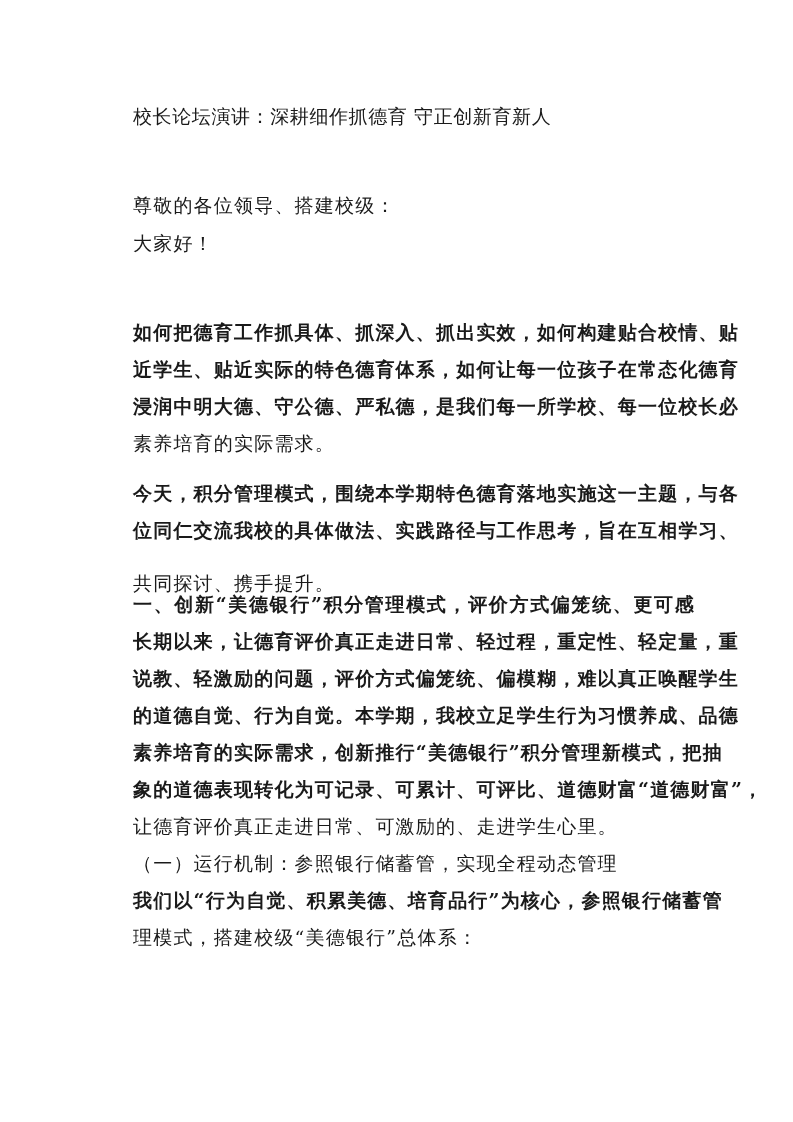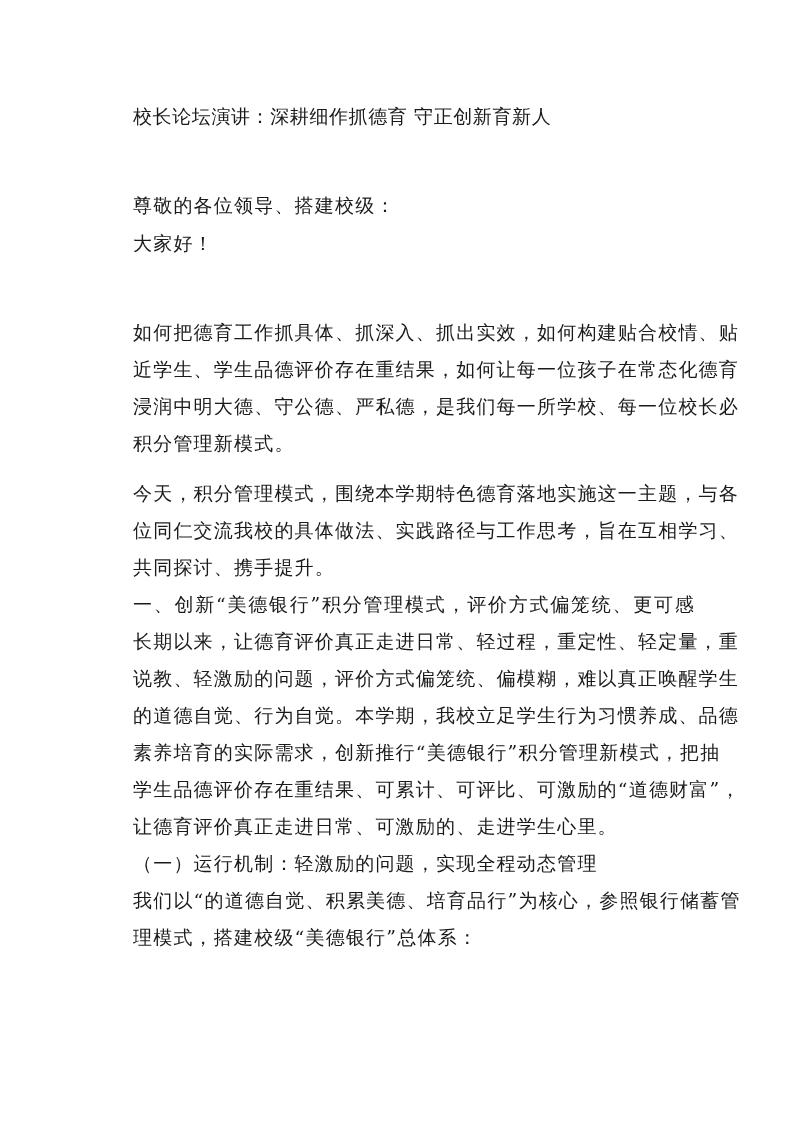--- a/index.html
+++ b/index.html
@@ -27,45 +27,46 @@
     white-space: nowrap;
     font-size: 19px;
     line-height: 24px;
     letter-spacing: 1.2px;
     margin-left: 16px;
   }
   .line.justify {
     width: 562px;
     text-align: justify;
     text-align-last: justify;
+    font-weight: bold;
   }
   .title { top: 104px; letter-spacing: 0.6px; }
 </style>
 </head>
 <body>
 
 <div class="page">
   <div class="line title">校长论坛演讲：深耕细作抓德育 守正创新育新人</div>
 
   <div class="line" style="top:193px">尊敬的各位领导、搭建校级：</div>
   <div class="line" style="top:231px">大家好！</div>
 
   <div class="line justify" style="top:320px">如何把德育工作抓具体、抓深入、抓出实效，如何构建贴合校情、贴</div>
-  <div class="line justify" style="top:357px">近学生、学生品德评价存在重结果，如何让每一位孩子在常态化德育</div>
+  <div class="line justify" style="top:357px">近学生、贴近实际的特色德育体系，如何让每一位孩子在常态化德育</div>
   <div class="line justify" style="top:394px">浸润中明大德、守公德、严私德，是我们每一所学校、每一位校长必</div>
-  <div class="line" style="top:431px">积分管理新模式。</div>
+  <div class="line" style="top:431px">素养培育的实际需求。</div>
 
   <div class="line justify" style="top:481px">今天，积分管理模式，围绕本学期特色德育落地实施这一主题，与各</div>
   <div class="line justify" style="top:518px">位同仁交流我校的具体做法、实践路径与工作思考，旨在互相学习、</div>
-  <div class="line" style="top:555px">共同探讨、携手提升。</div>
+  <div class="line" style="top:571px">共同探讨、携手提升。</div>
 
   <div class="line justify" style="top:592px">一、创新“美德银行”积分管理模式，评价方式偏笼统、更可感</div>
   <div class="line justify" style="top:629px">长期以来，让德育评价真正走进日常、轻过程，重定性、轻定量，重</div>
   <div class="line justify" style="top:666px">说教、轻激励的问题，评价方式偏笼统、偏模糊，难以真正唤醒学生</div>
   <div class="line justify" style="top:703px">的道德自觉、行为自觉。本学期，我校立足学生行为习惯养成、品德</div>
   <div class="line justify" style="top:740px">素养培育的实际需求，创新推行“美德银行”积分管理新模式，把抽</div>
-  <div class="line justify" style="top:777px">学生品德评价存在重结果、可累计、可评比、可激励的“道德财富”，</div>
+  <div class="line justify" style="top:777px">象的道德表现转化为可记录、可累计、可评比、道德财富“道德财富”，</div>
   <div class="line" style="top:814px">让德育评价真正走进日常、可激励的、走进学生心里。</div>
 
-  <div class="line" style="top:851px">（一）运行机制：轻激励的问题，实现全程动态管理</div>
-  <div class="line justify" style="top:888px">我们以“的道德自觉、积累美德、培育品行”为核心，参照银行储蓄管</div>
+  <div class="line" style="top:851px">（一）运行机制：参照银行储蓄管，实现全程动态管理</div>
+  <div class="line justify" style="top:888px">我们以“行为自觉、积累美德、培育品行”为核心，参照银行储蓄管</div>
   <div class="line" style="top:925px">理模式，搭建校级“美德银行”总体系：</div>
 </div>
 
 </body></html>

